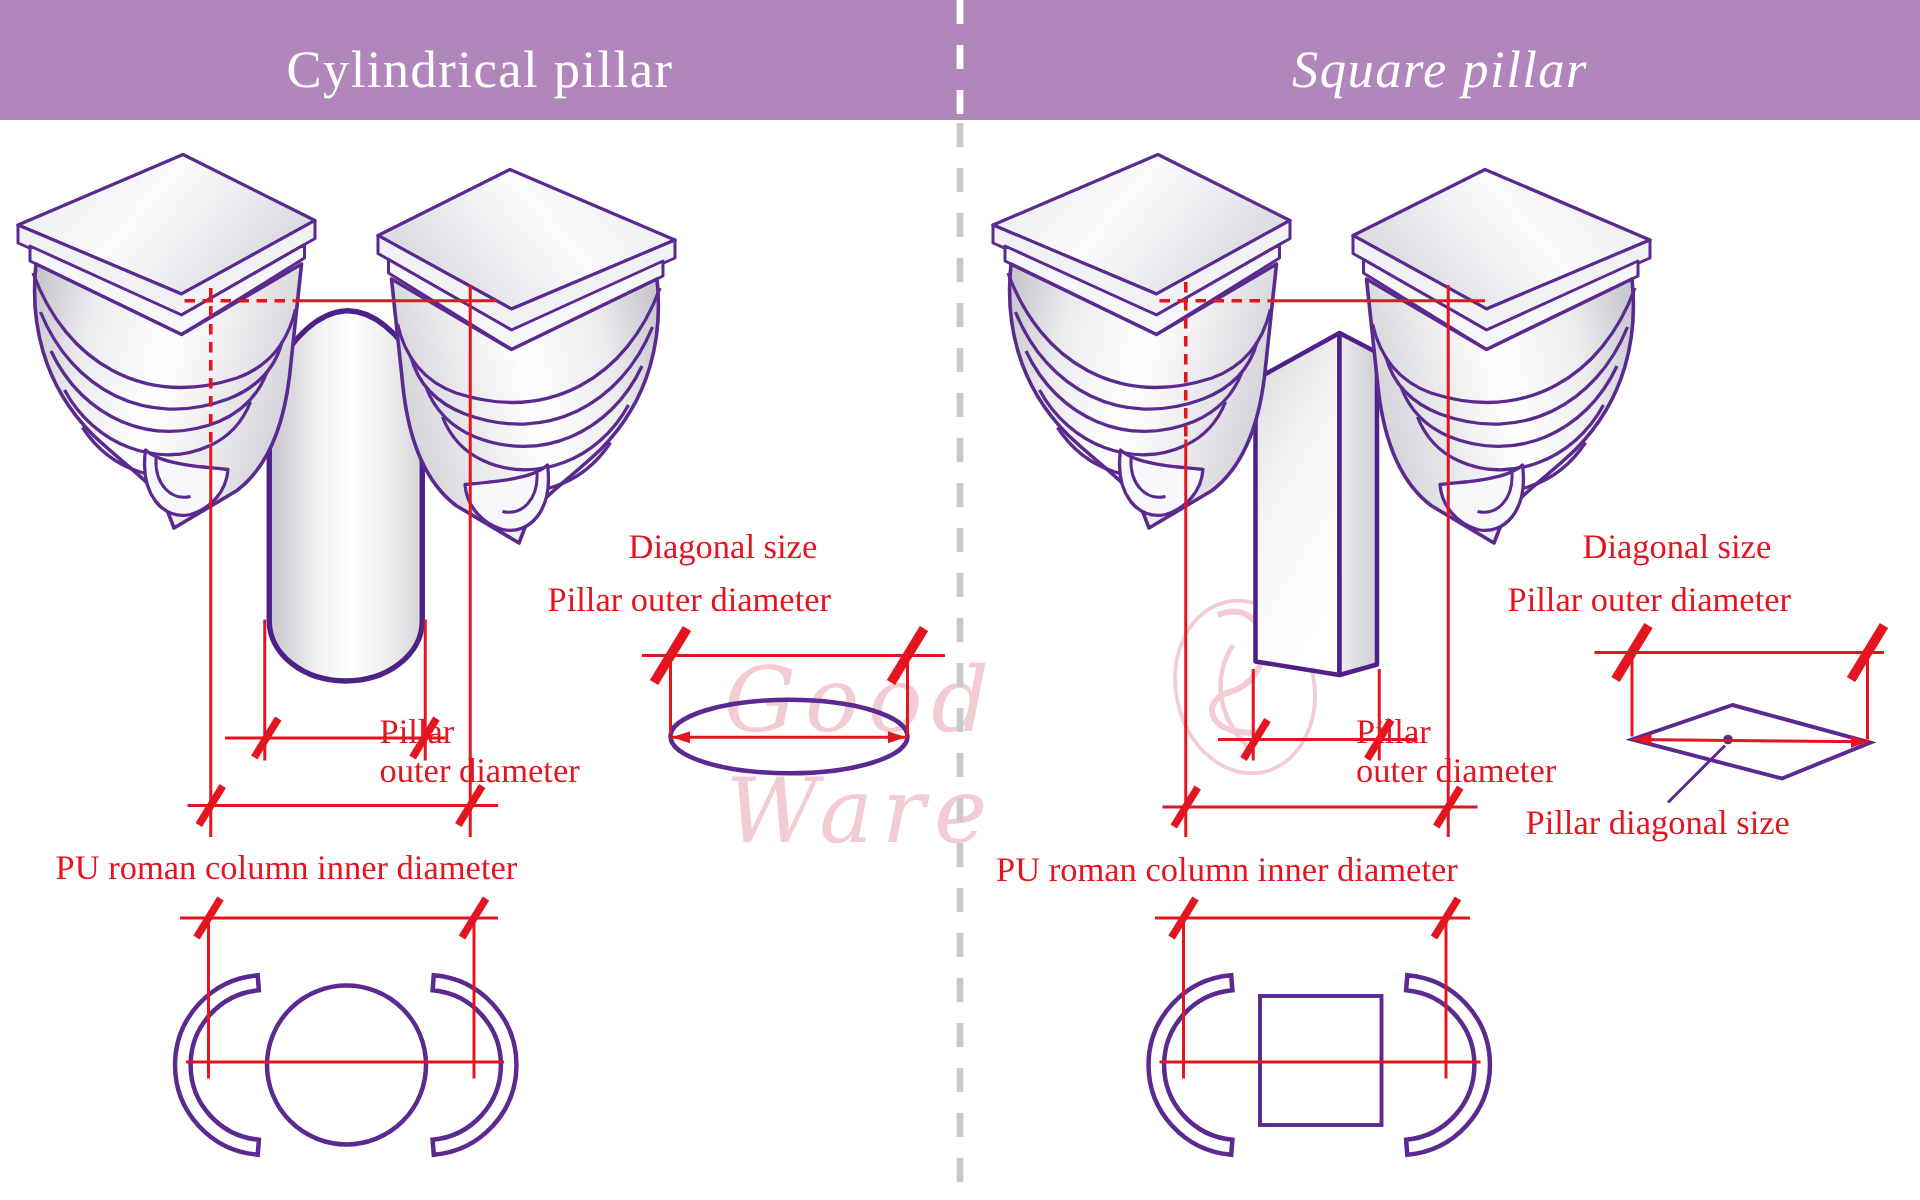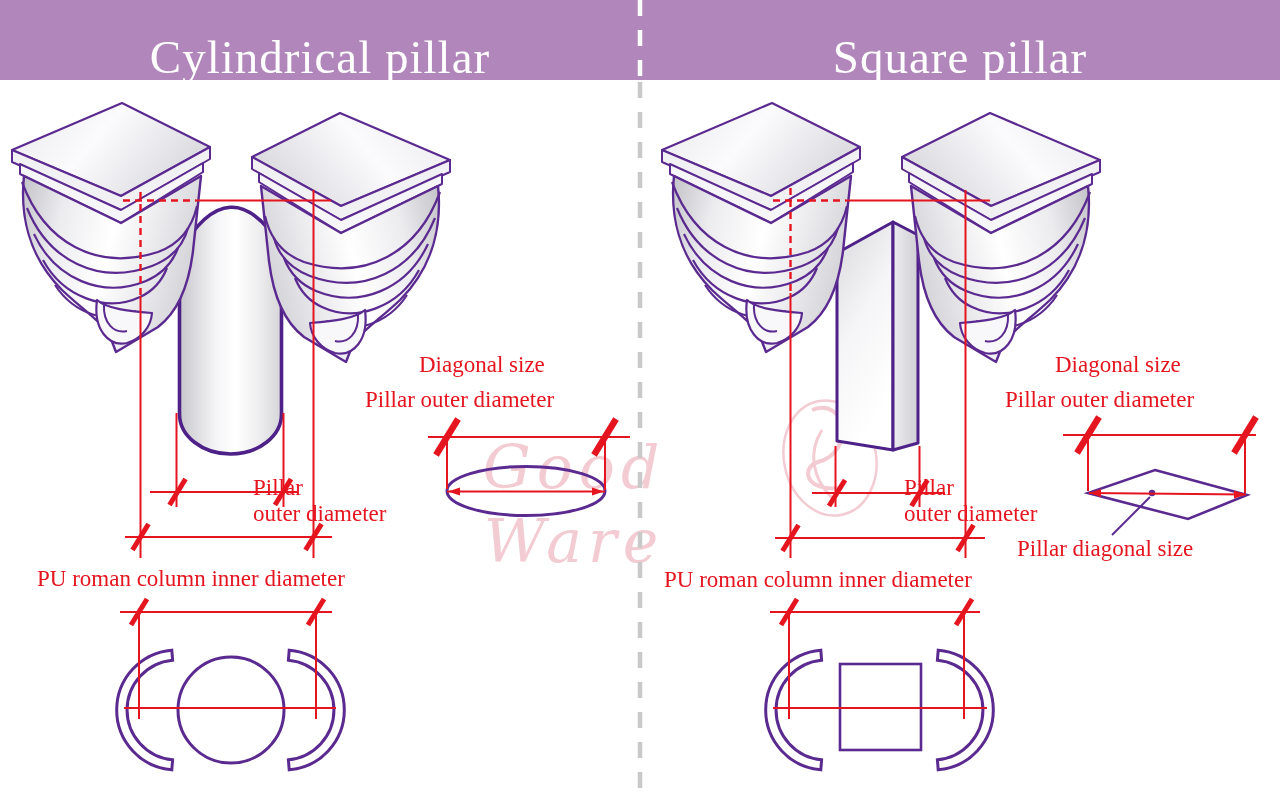--- a/index.html
+++ b/index.html
@@ -10,24 +10,24 @@
     --watermark_pink:#f2ccd2;
     --divider_gray:#c9c9c9;
   }
   html,body{margin:0;padding:0;}
   body{width:1280px;height:800px;overflow:hidden;background:#ffffff;
        font-family:"Liberation Serif", serif;}
   .stage{position:relative;width:1280px;height:800px;background:#ffffff;}
 
   .header-bar{position:absolute;left:0;top:0;width:1280px;height:80px;
               background:var(--header_bg);z-index:1;}
-  .title{position:absolute;top:16px;height:80px;line-height:82px;text-align:center;
-         color:var(--header_text);font-size:47px;letter-spacing:1px;z-index:1;}
+  .title{position:absolute;top:6px;height:80px;line-height:82px;text-align:center;
+         color:var(--header_text);font-size:35px;letter-spacing:1px;z-index:1;}
   .title-left{left:0;width:640px;}
-  .title-right{left:640px;width:640px;}
+  .title-right{left:640px;width:640px;font-style:italic;}
 
   .watermark{position:absolute;left:392px;top:430px;width:364px;height:74px;
              line-height:74px;text-align:center;font-style:italic;
              font-size:60px;letter-spacing:6px;color:var(--watermark_pink);
              z-index:2;font-family:"DejaVu Serif", serif;}
 
   svg.art{position:absolute;left:0;top:0;z-index:3;}
 
   .rlabel{position:absolute;color:var(--dimension_red);font-size:23px;
           line-height:26px;z-index:4;white-space:nowrap;}

